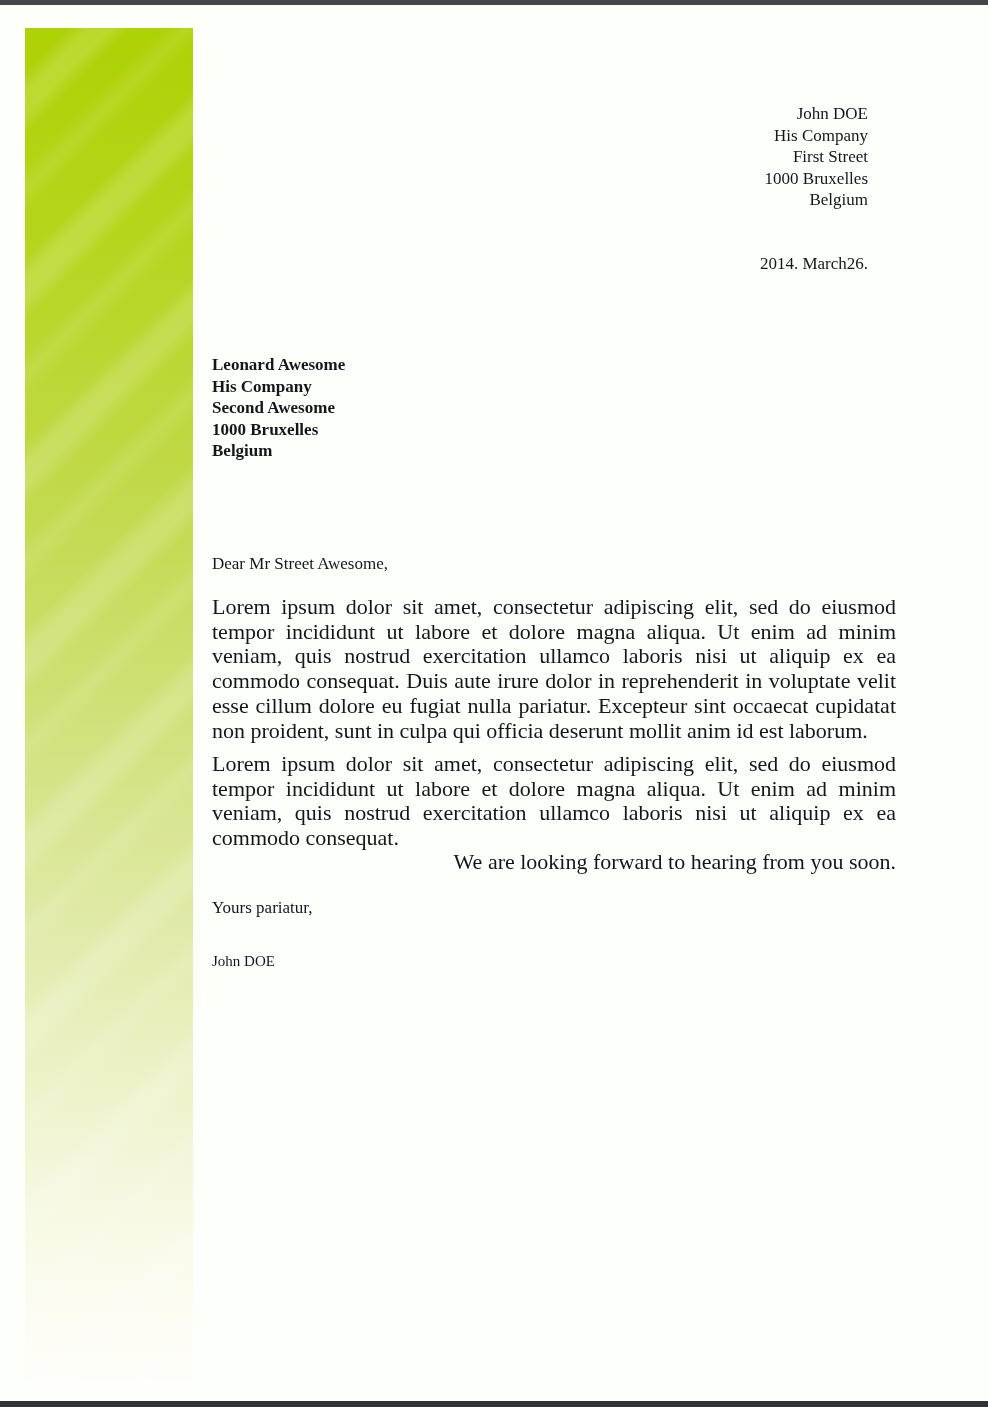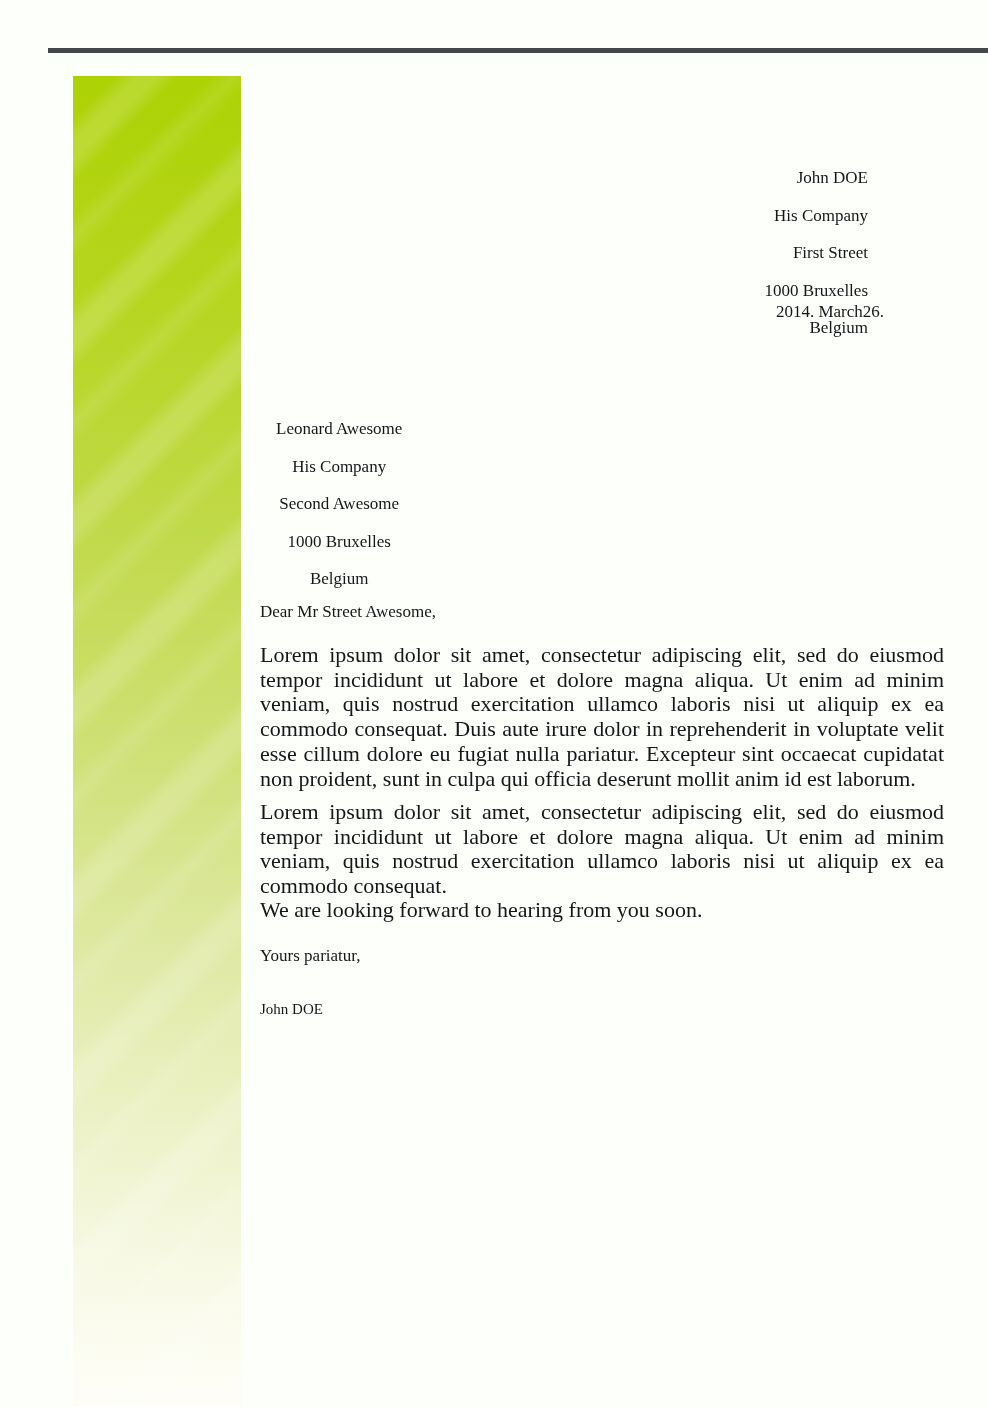--- a/index.html
+++ b/index.html
@@ -2,21 +2,21 @@
 <html style="--accent: #aed205; --frame: #44474a; --frame-bottom: #303438; --page-bg: #fdfffa; --text: #14171a;"><head>
 <meta charset="utf-8">
 <style>
   :root{
     --accent:#aed205;
     --frame:#44474a;
     --frame-bottom:#303438;
     --page-bg:#fdfffa;
     --text:#14171a;
   }
-  *{margin:16px;padding:0;box-sizing:border-box;}
+  *{margin:0;padding:0;box-sizing:border-box;}
   html,body{width:988px;height:1407px;}
   body{
     position:relative;
     background:var(--page-bg);
     overflow:hidden;
     font-family:"Liberation Serif", serif;
     color:var(--text);
   }
   .top-bar{
     position:absolute;left:0;top:0;width:988px;height:5px;
@@ -45,30 +45,30 @@
         #cfe076 50%,
         #dfe9a4 65%,
         #edf2c8 78%,
         #f7f9e4 88%,
         #fdfdf4 96%,
         #fefef9 100%);
   }
   .block{position:absolute;font-size:17px;line-height:21.5px;}
   .sender{right:120px;top:103px;text-align:right;}
   .date{right:120px;top:253px;text-align:right;}
-  .recipient{left:212px;top:354px;text-align:center;}
+  .recipient{left:212px;top:354px;text-align:left;font-weight:bold;}
   .salutation{left:212px;top:553px;}
   .para{
     position:absolute;left:212px;width:684px;
     font-size:22px;line-height:24.7px;
     text-align:justify;
   }
   .para-1{top:595px;}
   .para-2{top:752px;}
-  .para-3{top:850px;text-align:left;}
+  .para-3{top:850px;text-align:right;}
   .closing{left:212px;top:897px;}
   .signature{left:212px;top:951px;font-size:15px;line-height:20px;}
 </style>
 </head>
 <body>
 
 <div class="top-bar"></div>
 <div class="green-bar"></div>
 
 <div class="block sender">

